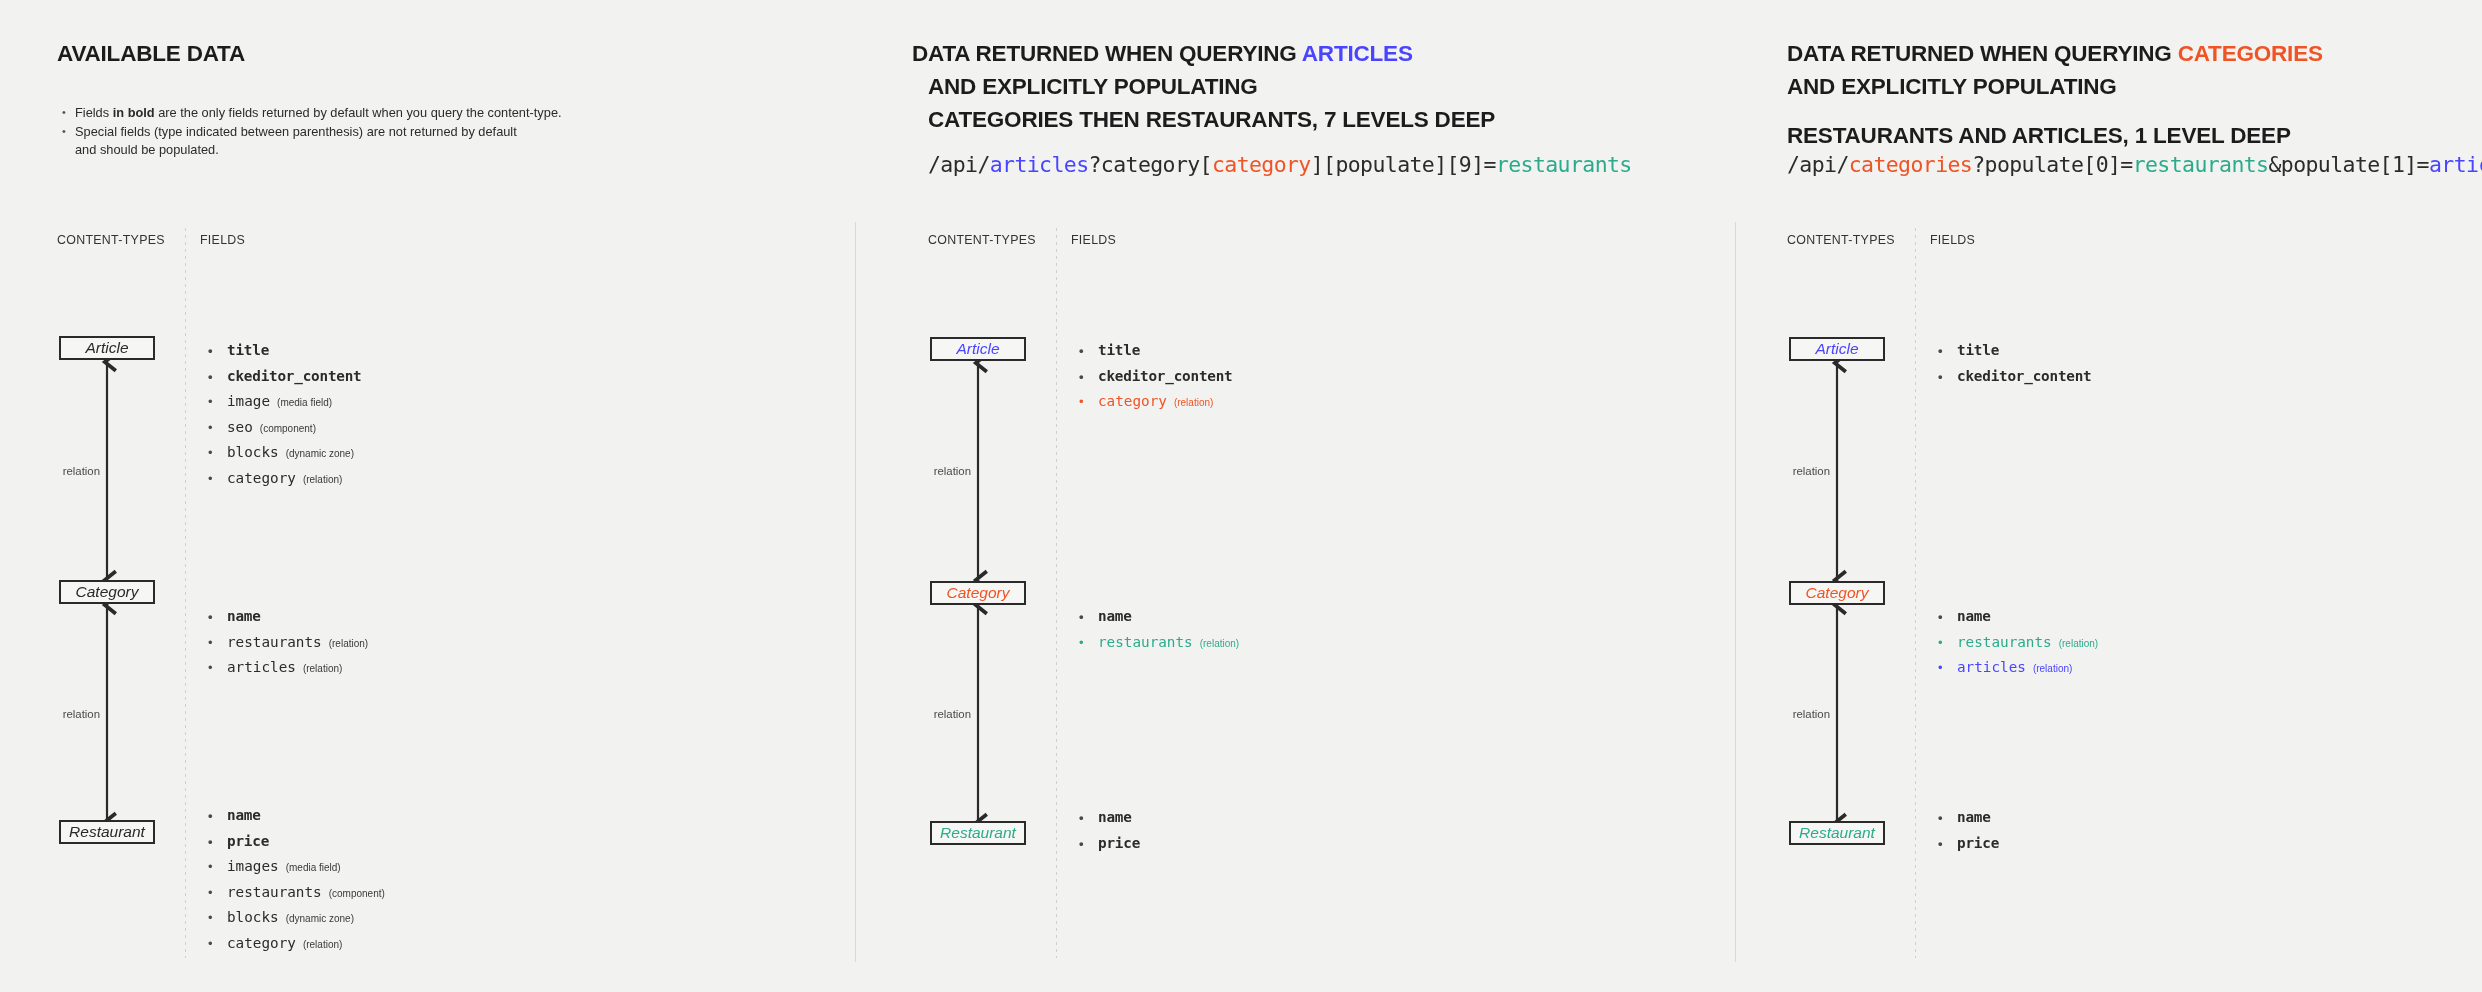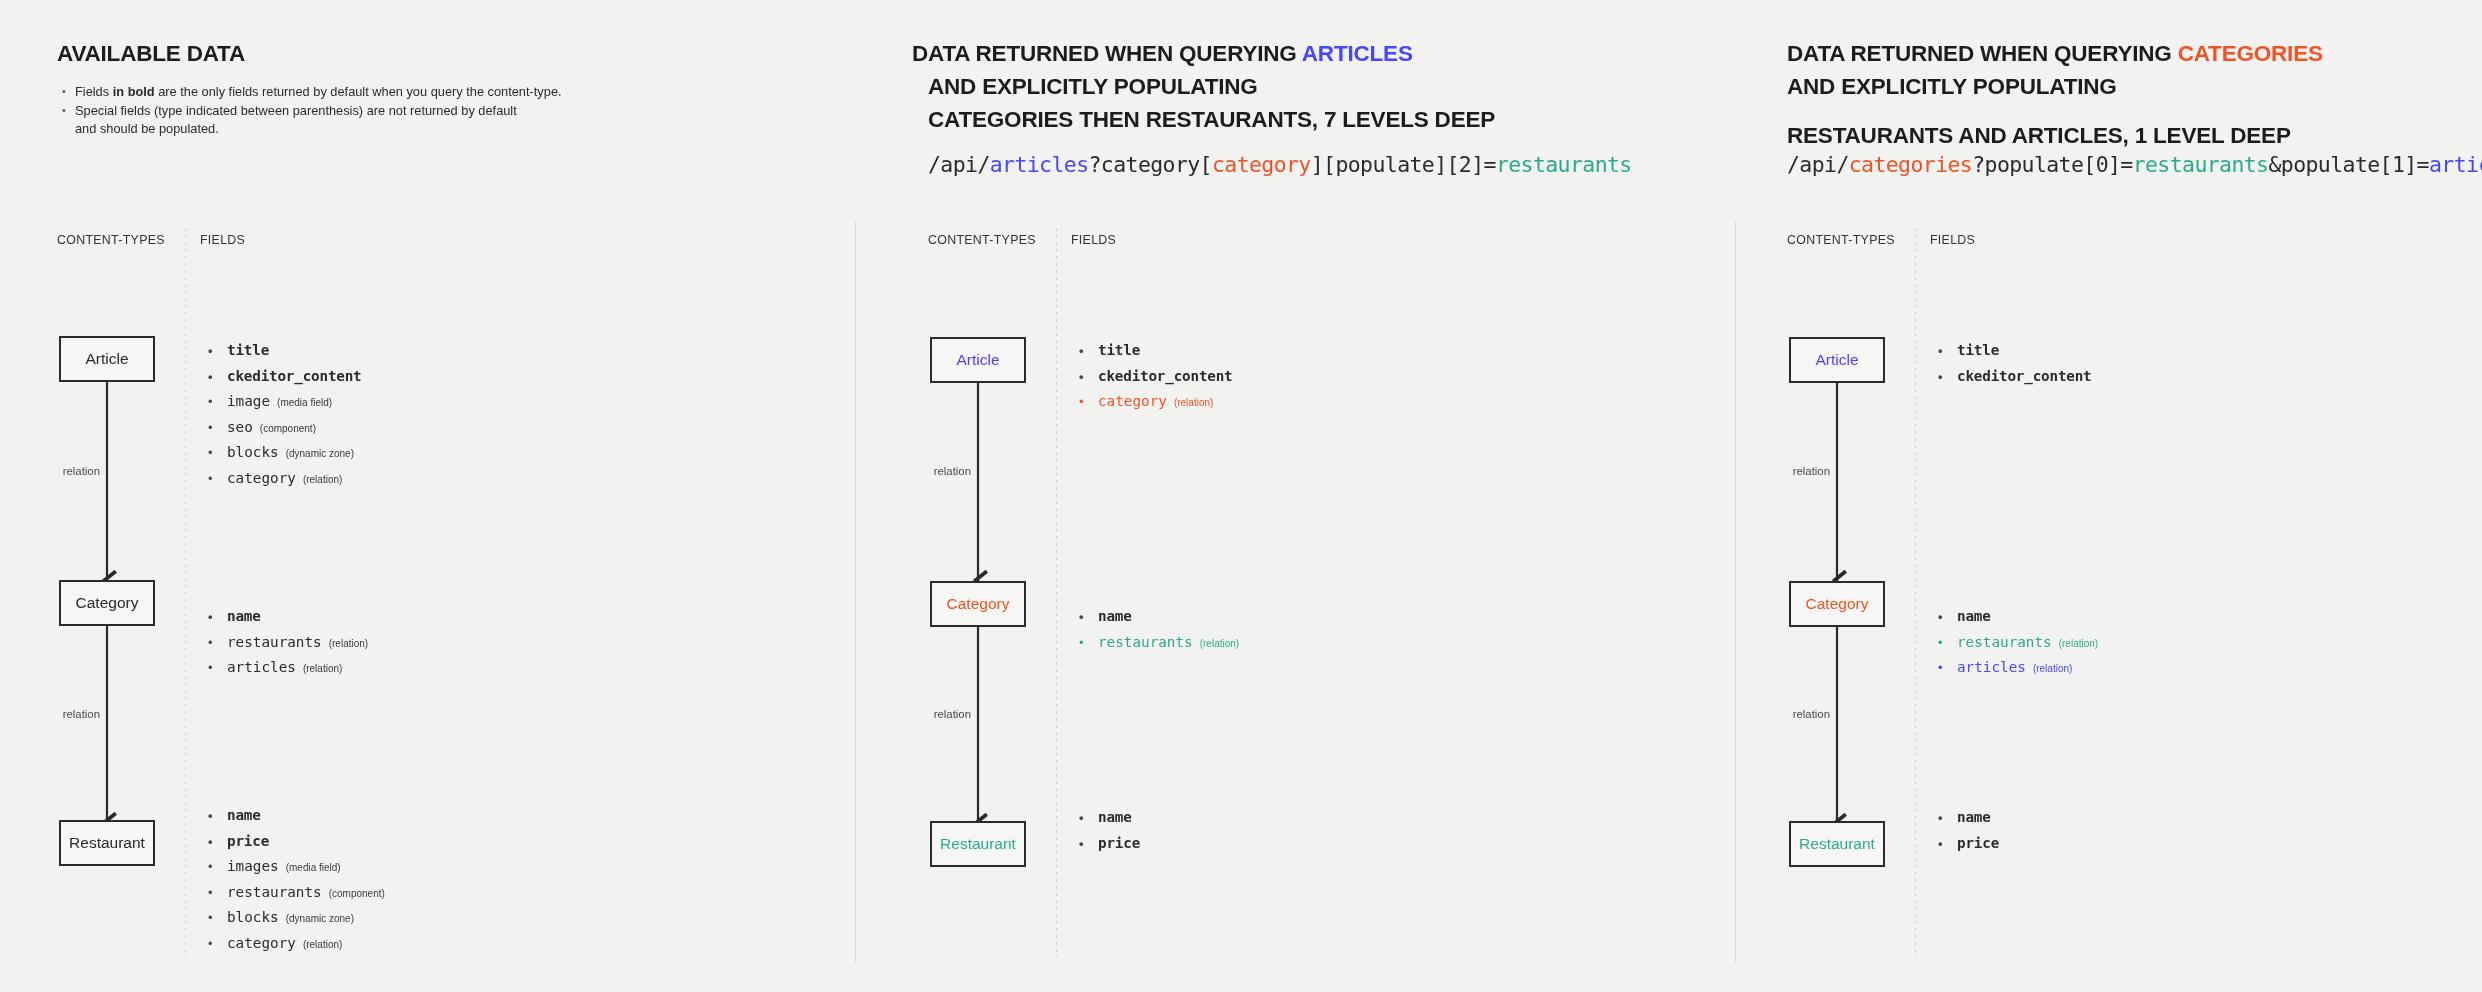--- a/index.html
+++ b/index.html
@@ -75,28 +75,29 @@
   
   .dotted-sep {
     position: absolute; top: 228px; width: 1px; height: 730px;
     background-image: linear-gradient(to bottom, #cfcfce 0 3px, transparent 3px 7px);
     background-size: 1px 7px;
   }
 
   
   .entity-box {
     position: absolute;
-    width: 96px; height: 46px;
+    width: 96px; height: 24px;
     border: 2.4px solid #2a2a2a;
     background: #f6f6f5;
     display: flex; align-items: center; justify-content: center;
     font-size: 15.5px;
     line-height: 1;
     color: #2a2a2a;
     white-space: nowrap;
+    font-style: italic;
   }
   .entity-box.t-blue  { color: #4945ff; }
   .entity-box.t-red   { color: #f05324; }
   .entity-box.t-green { color: #2bab8c; }
 
   
   .connector { position: absolute; }
   .rel-label {
     position: absolute;
     font-size: 11.4px;
@@ -150,21 +151,21 @@
 <div class="page">
 
   <div class="panel-sep" id="sep-1"></div>
   <div class="panel-sep" id="sep-2"></div>
 
   <div class="panel" id="panel-1">
     <div class="heading" style="left:57px; top:37px;">
       <span>AVAILABLE DATA</span>
     </div>
 
-    <ul class="bullets" style="left:60px; top:83px; width:600px;">
+    <ul class="bullets" style="left:60px; top:104px; width:600px;">
       <li><span>Fields </span><b>in bold</b><span> are the only fields returned by default when you query the content-type.</span></li>
       <li><span>Special fields (type indicated between parenthesis) are not returned by default</span><br><span style="display:inline-block">and should be populated.</span></li>
     </ul>
 
     <div class="col-label" style="left:57px; top:233px;">CONTENT-TYPES</div>
     <div class="col-label" style="left:200px; top:233px;">FIELDS</div>
     <div class="dotted-sep" style="left:185px;"></div>
 
     <svg class="connector" style="left:96px; top:352px; width:22px; height:480px;" width="22" height="480" viewBox="0 0 22 480">
       <defs>
@@ -208,21 +209,21 @@
   </div>
 
   <div class="panel" id="panel-2">
     <div class="heading" style="left:57px; top:37px;">
       <span>DATA RETURNED WHEN QUERYING </span><span class="hl-blue">ARTICLES</span>
     </div>
     <div class="heading" style="left:73px; top:70px;">AND EXPLICITLY POPULATING</div>
     <div class="heading" style="left:73px; top:103px;">CATEGORIES THEN RESTAURANTS, 7 LEVELS DEEP</div>
 
     <div class="endpoint" style="left:73px; top:152px;">
-      <span>/api/</span><span class="c-blue">articles</span><span>?category[</span><span class="c-red">category</span><span>][populate][2]=</span><span class="c-green">restaurants</span>
+      <span>/api/</span><span class="c-blue">articles</span><span>?category[</span><span class="c-red">category</span><span>][populate][9]=</span><span class="c-green">restaurants</span>
     </div>
 
     <div class="col-label" style="left:73px; top:233px;">CONTENT-TYPES</div>
     <div class="col-label" style="left:216px; top:233px;">FIELDS</div>
     <div class="dotted-sep" style="left:201px;"></div>
 
     <svg class="connector" style="left:112px; top:353px; width:22px; height:480px;" width="22" height="480" viewBox="0 0 22 480">
       <defs>
         <marker id="ah2" markerWidth="10" markerHeight="10" refX="5" refY="5" orient="auto">
           <path d="M1,1 L5,6 L9,1" fill="none" stroke="#2a2a2a" stroke-width="1.7"></path>

